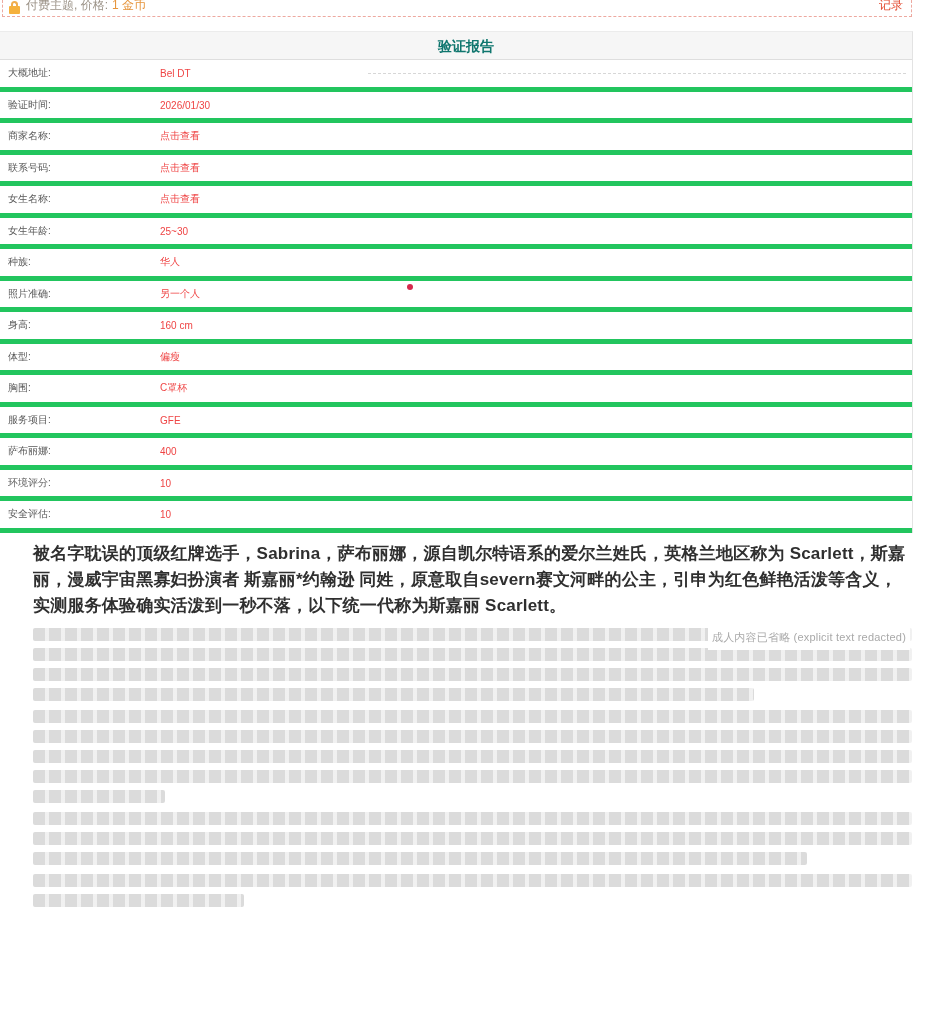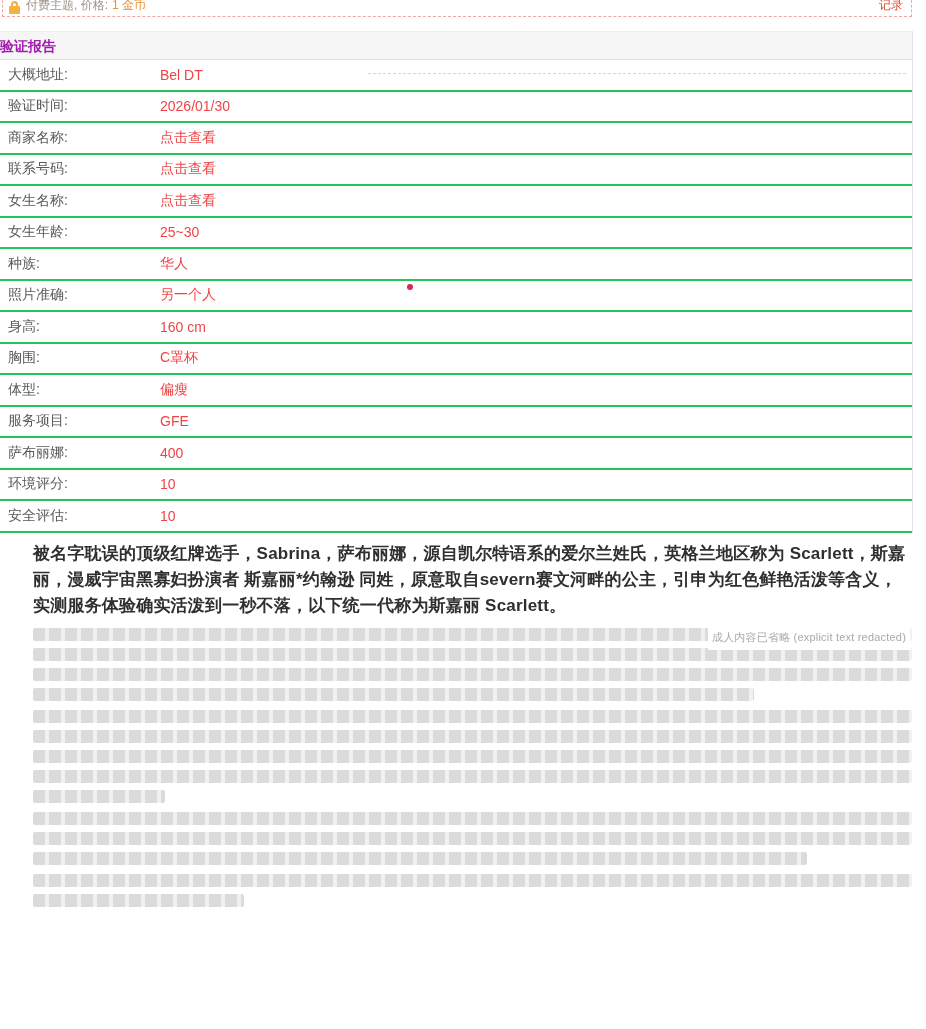--- a/index.html
+++ b/index.html
@@ -31,23 +31,23 @@
   .record-link { margin-left:auto; color:#e2492f; cursor:pointer; }
 
   
   .report {
     position:absolute; top:31px; left:0; width:913px;
     border-top:1px solid #ececec; border-right:1px solid #e3e3e3;
   }
   .report-header {
     height:28px; line-height:28px; background:#f6f6f6;
     border-bottom:1px solid #dedede;
-    font-size:14px; font-weight:bold; color:#a21caf; padding-left:0;
+    font-size:14px; font-weight:bold; color:#0f766e; padding-left:20px;text-align:center;
   }
-  .trow { position:relative; height:31.5px; border-bottom:2px solid #22c55e; font-size:14px; }
+  .trow { position:relative; height:31.5px; border-bottom:5px solid #22c55e; font-size:10px; }
   .tlabel { position:absolute; left:8px; top:50%; transform:translateY(-50%); color:#5a5a5a; }
   .tvalue { position:absolute; left:160px; top:50%; transform:translateY(-50%); color:#ef4444; }
   .tvalue.link { cursor:pointer; }
 
   .faint-dash {
     position:absolute; top:73px; left:368px; width:538px; height:0;
     border-top:1px dashed rgba(140,140,140,0.35);
   }
 
   .red-dot {
@@ -120,26 +120,26 @@
       </div>
       <div class="trow">
         <span class="tlabel">照片准确:</span>
         <span class="tvalue">另一个人</span>
       </div>
       <div class="trow">
         <span class="tlabel">身高:</span>
         <span class="tvalue">160 cm</span>
       </div>
       <div class="trow">
+        <span class="tlabel">体型:</span>
+        <span class="tvalue">偏瘦</span>
+      </div>
+      <div class="trow">
         <span class="tlabel">胸围:</span>
         <span class="tvalue">C罩杯</span>
-      </div>
-      <div class="trow">
-        <span class="tlabel">体型:</span>
-        <span class="tvalue">偏瘦</span>
       </div>
       <div class="trow">
         <span class="tlabel">服务项目:</span>
         <span class="tvalue">GFE</span>
       </div>
       <div class="trow">
         <span class="tlabel">萨布丽娜:</span>
         <span class="tvalue">400</span>
       </div>
       <div class="trow">

